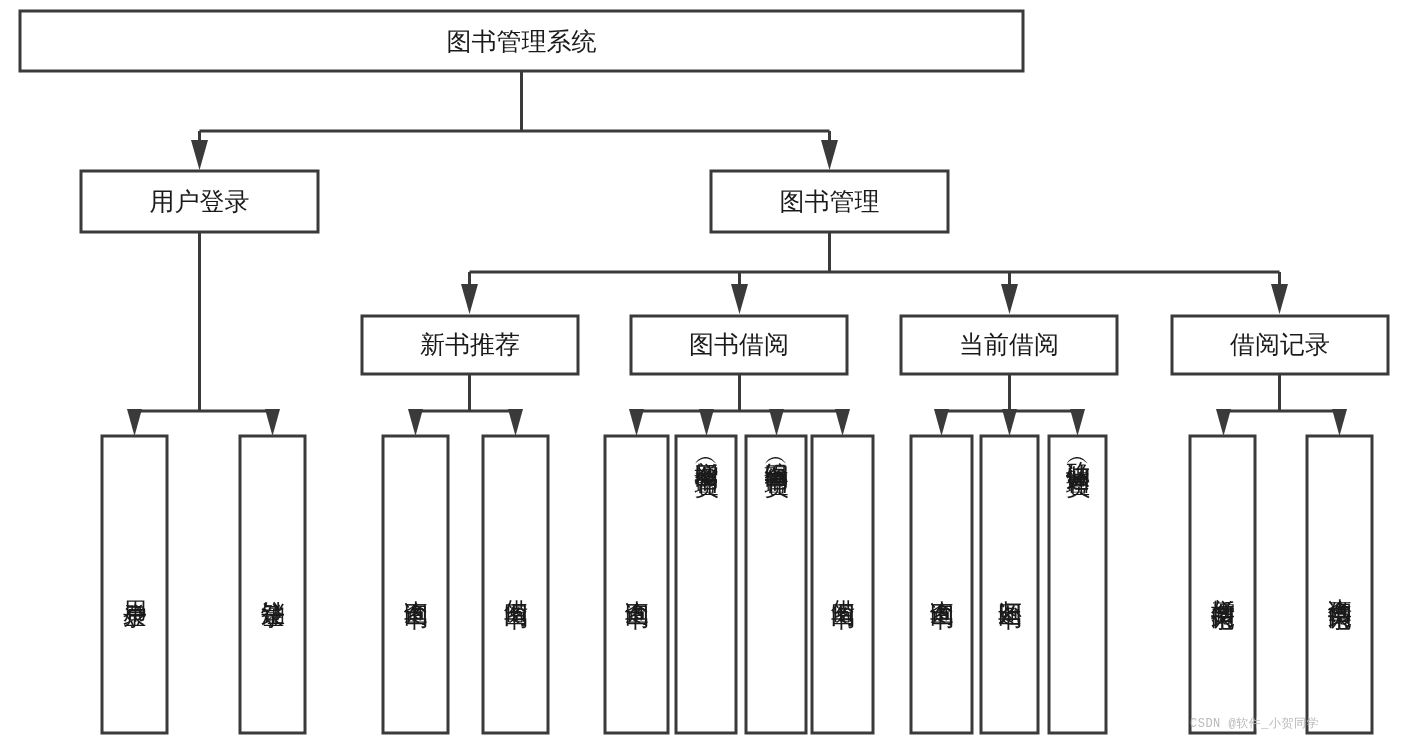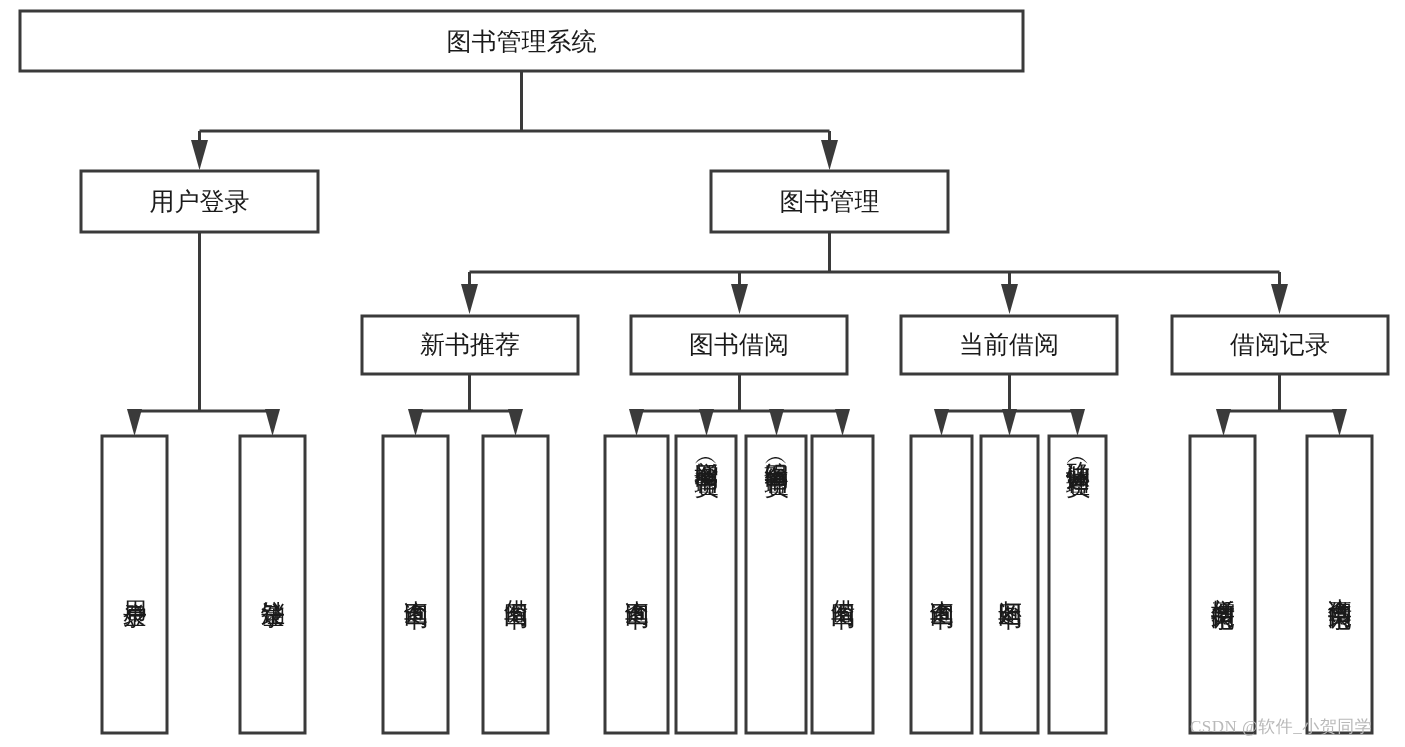--- a/index.html
+++ b/index.html
@@ -64,22 +64,22 @@
     line-height: 1.12;
     letter-spacing: 2px;
     color: #1a1a1a;
     white-space: nowrap;
     text-align: center;
   }
   .watermark {
     position: absolute;
     left: 1190px;
     top: 715px;
-    font-family: Liberation Serif, serif;
-    font-size: 17px;
+    font-family: Liberation Mono, monospace;
+    font-size: 12px;
     color: #b9b9b9;
     white-space: nowrap;
     letter-spacing: 0.5px;
   }
 </style>
 </head>
 <body>
 
 <div id="diagram-root">
 

